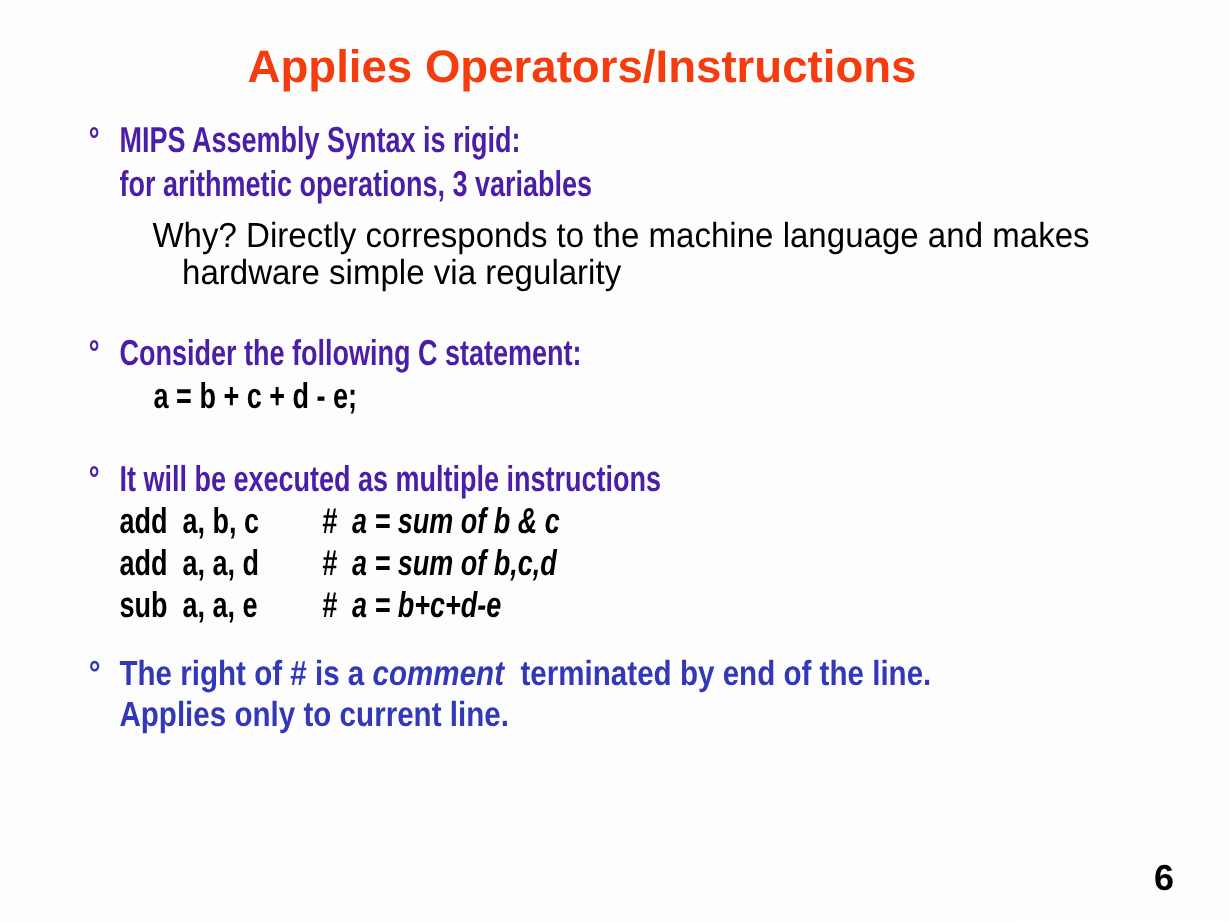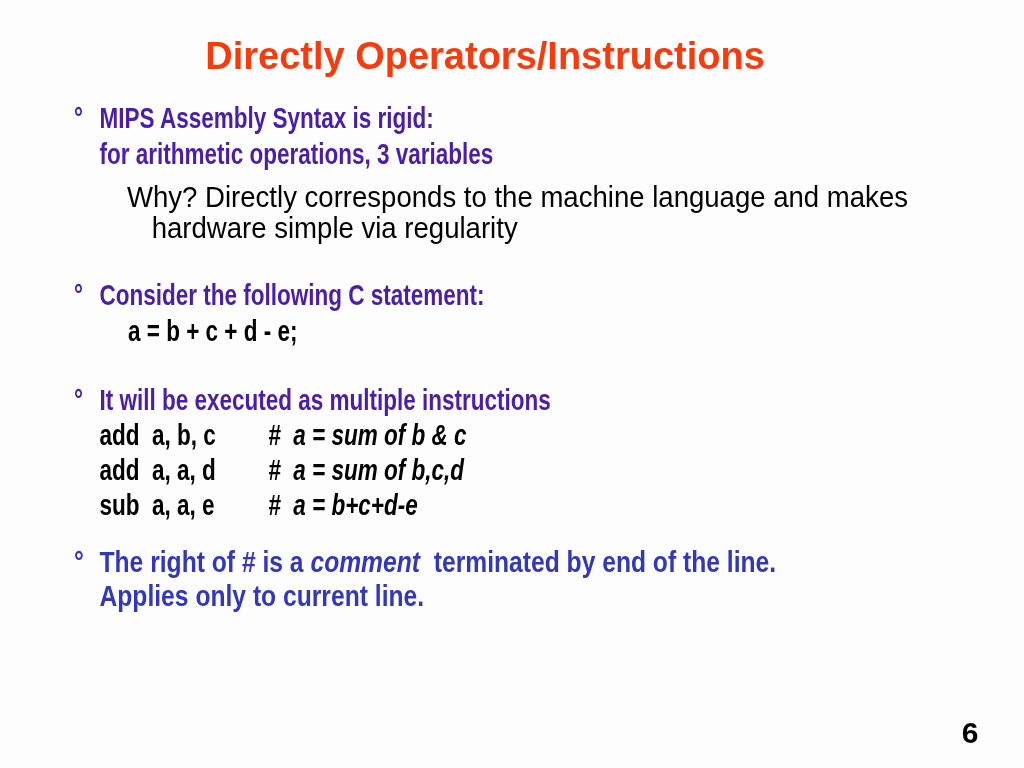--- a/index.html
+++ b/index.html
@@ -51,21 +51,21 @@
   .page-number {
     position:absolute; top:716px; left:955px; width:30px;
     text-align:center; font-size:30px; font-weight:bold; color:#000;
   }
 </style>
 </head>
 <body>
 
 <div class="slide">
 
-  <h1 class="title">Directly Operators/Instructions</h1>
+  <h1 class="title">Applies Operators/Instructions</h1>
 
   <div class="bullet purple b1">
     <span class="marker">°</span>
     <div class="btext">
       <div>MIPS Assembly Syntax is rigid:</div>
       <div>for arithmetic operations, 3 variables</div>
     </div>
   </div>
 
   <div class="note">

